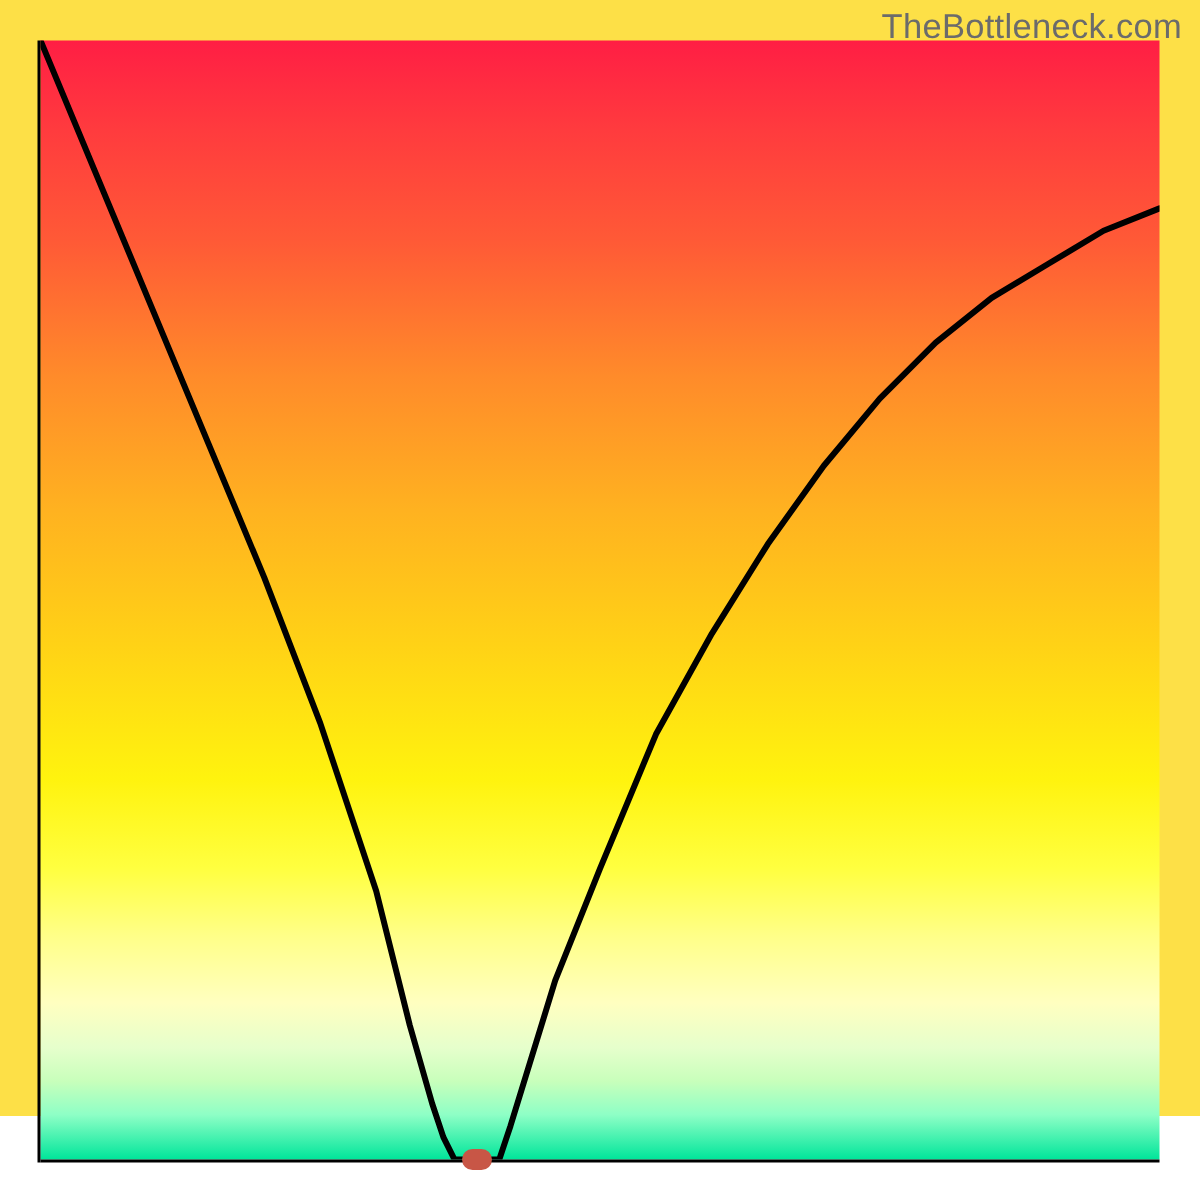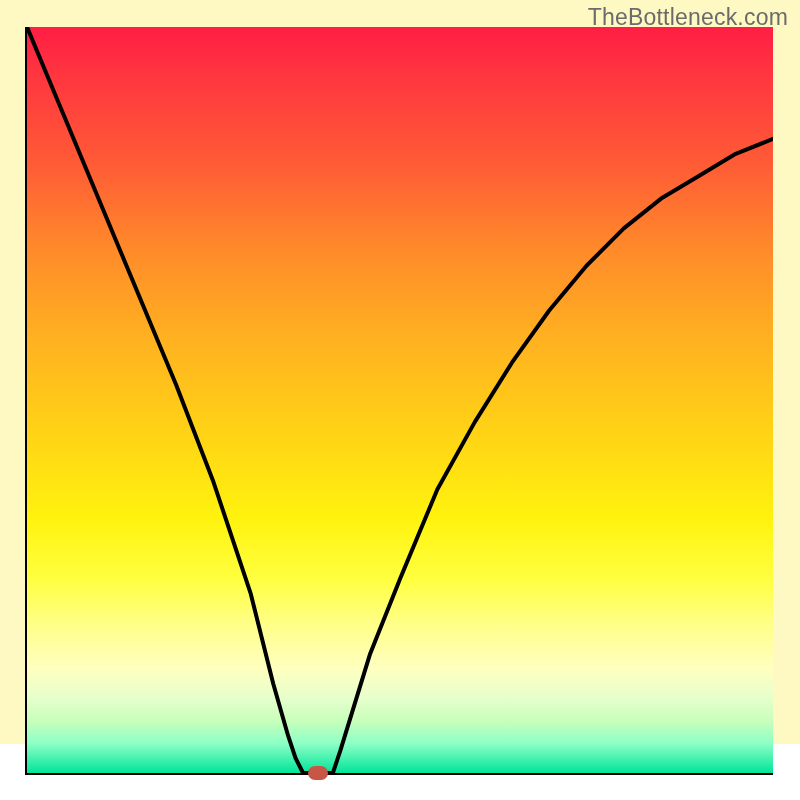--- a/index.html
+++ b/index.html
@@ -7,21 +7,21 @@
     padding: 0;
     width: 800px;
     height: 800px;
     overflow: hidden;
     background: #fff;
     font-family: Arial, Helvetica, sans-serif;
   }
   .outer-frame {
     width: 800px;
     height: 744px;
-    background: #fef9c3;
+    background: #fde047;
     position: relative;
     box-sizing: border-box;
     text-decoration: underline;
   }
   .plot-area {
     position: absolute;
     left: 27px;
     top: 27px;
     width: 746px;
     height: 746px;

